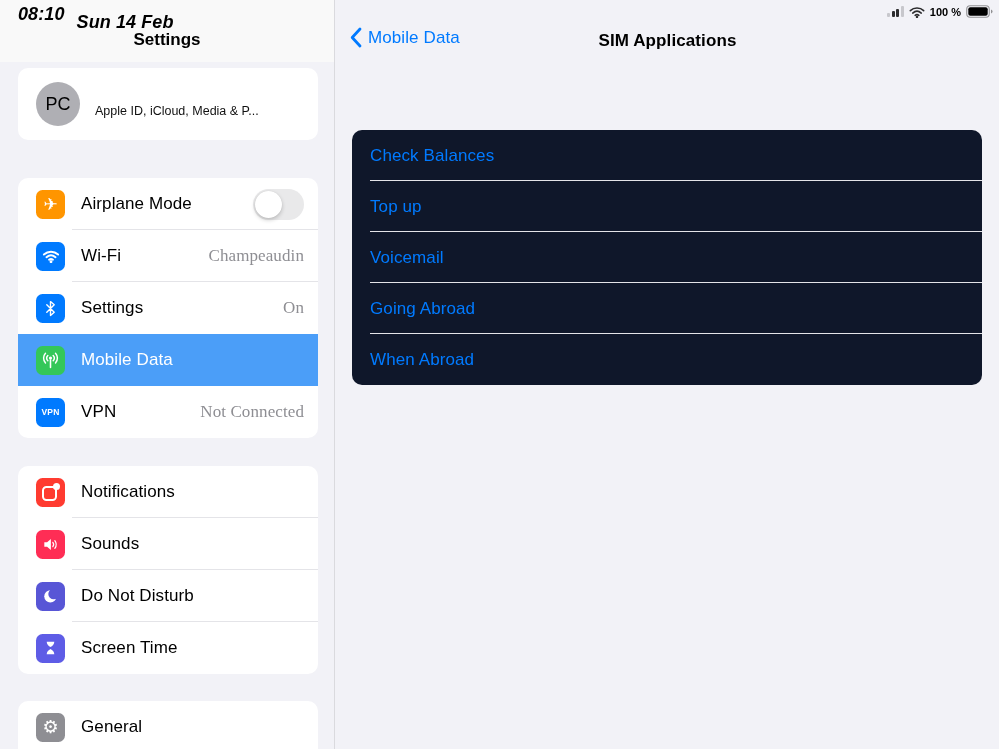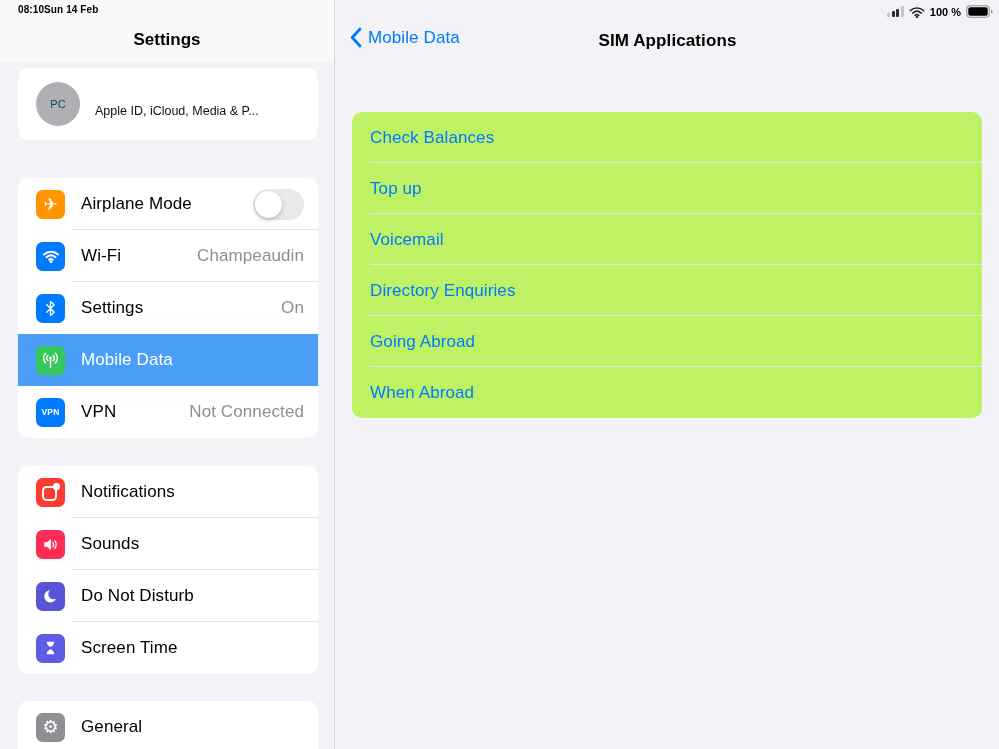--- a/index.html
+++ b/index.html
@@ -7,24 +7,24 @@
   body {
     font-family:"Liberation Sans", sans-serif;
     background:#F2F2F7;
     color:#000;
     position:relative;
     -webkit-font-smoothing:antialiased;
   }
   
   .status-left {
     position:absolute; top:4px; left:18px;
-    font-size:10px; font-weight:700; letter-spacing:.1px;
-    display:flex; z-index:5;
-  }
-  .status-left .date { font-weight:600; }
+    font-size:18px; font-weight:700; letter-spacing:.1px;
+    display:flex; gap:12px; z-index:5;font-style:italic;
+  }
+  .status-left .date { font-weight:600;margin-top:8px; }
   .status-right {
     position:absolute; top:5px; right:6px;
     display:flex; align-items:center; gap:5px; z-index:5;
   }
   .sigbars { display:flex; align-items:flex-end; gap:1.5px; height:11px; }
   .sigbars i { display:block; width:3px; border-radius:1px; }
   .sigbars .b1 { height:4px;  background:#C7C7CC; }
   .sigbars .b2 { height:6px;  background:#2C2C2E; }
   .sigbars .b3 { height:8.5px; background:#2C2C2E; }
   .sigbars .b4 { height:11px; background:#C7C7CC; }
@@ -42,42 +42,42 @@
     position:absolute; top:30px; left:0; width:100%;
     text-align:center; font-size:17px; font-weight:700;
   }
   .card {
     position:absolute; left:18px; width:300px;
     background:#fff; border-radius:10px; overflow:hidden;
   }
   .profile-card { top:68px; height:72px; display:flex; align-items:center; padding:0 14px; }
   .avatar {
     width:44px; height:44px; border-radius:50%;
-    background:#AFAFB4; color:#0c4a6e; font-size:11px;
+    background:#AFAFB4; color:#000000; font-size:18px;
     display:flex; align-items:center; justify-content:center;
     margin-left:4px; flex:0 0 auto;
   }
   .profile-text { margin-left:15px; overflow:hidden; }
   .profile-name { font-size:20px; letter-spacing:.1px; }
   .profile-sub  { font-size:12.5px; margin-top:13px; color:#111; white-space:nowrap; }
   .card-group2 { top:178px; height:260px; }
   .card-group3 { top:466px; height:208px; }
   .card-group4 { top:701px; height:60px; }
   .row {
     position:relative; height:52px;
     display:flex; align-items:center;
     padding:0 14px 0 18px;
   }
   .row.sep::after {
     content:""; position:absolute; left:54px; right:0; bottom:0;
     height:1px; background:#E4E4E8;
   }
   .row-label { font-size:17px; margin-left:16px; letter-spacing:.1px; }
   .spacer { flex:1; }
-  .row-value { font-size:17px; color:#8E8E93; letter-spacing:.1px; }
+  .row-value { font-size:17px; color:#8E8E93; letter-spacing:.1px;font-family:Liberation Serif, serif; }
   .row.selected { background:#4B9EF8; }
   .row.selected .row-label { color:#fff; }
   
   .ic {
     width:29px; height:29px; border-radius:6.5px; flex:0 0 auto;
     display:flex; align-items:center; justify-content:center;
     color:#fff; position:relative;
   }
   .ic-airplane { background:#FF9500; font-size:17px; }
   .ic-blue     { background:#007AFF; }
@@ -109,22 +109,22 @@
   }
   .content-title {
     position:absolute; left:0; top:31px; width:100%;
     text-align:center; font-size:17px; font-weight:700; letter-spacing:.1px;
   }
   .section-header {
     position:absolute; left:34px; top:104px;
     font-size:13px; color:#6D6D72; letter-spacing:.4px;margin-top:43px;
   }
   .menu-card {
-    position:absolute; left:16px; top:112px; width:630px;
-    background:#bef264; border-radius:10px; overflow:hidden;
+    position:absolute; left:16px; top:130px; width:630px;
+    background:#0f172a; border-radius:10px; overflow:hidden;
   }
   .menu-row {
     position:relative; height:51px; display:flex; align-items:center;
     padding-left:18px; font-size:17px; color:#007AFF; letter-spacing:.1px;
   }
   .menu-row.sep::after {
     content:""; position:absolute; left:18px; right:0; bottom:0;
     height:1px; background:#E4E4E8;
   }
 </style>
@@ -276,17 +276,16 @@
     <span>Mobile Data</span>
   </div>
   <div class="content-title">SIM Applications</div>
 
   <div class="section-header">48 SIM MENU</div>
 
   <div class="menu-card">
     <div class="menu-row sep">Check Balances</div>
     <div class="menu-row sep">Top up</div>
     <div class="menu-row sep">Voicemail</div>
-    <div class="menu-row sep">Directory Enquiries</div>
     <div class="menu-row sep">Going Abroad</div>
     <div class="menu-row">When Abroad</div>
   </div>
 </div>
 
 </body></html>

